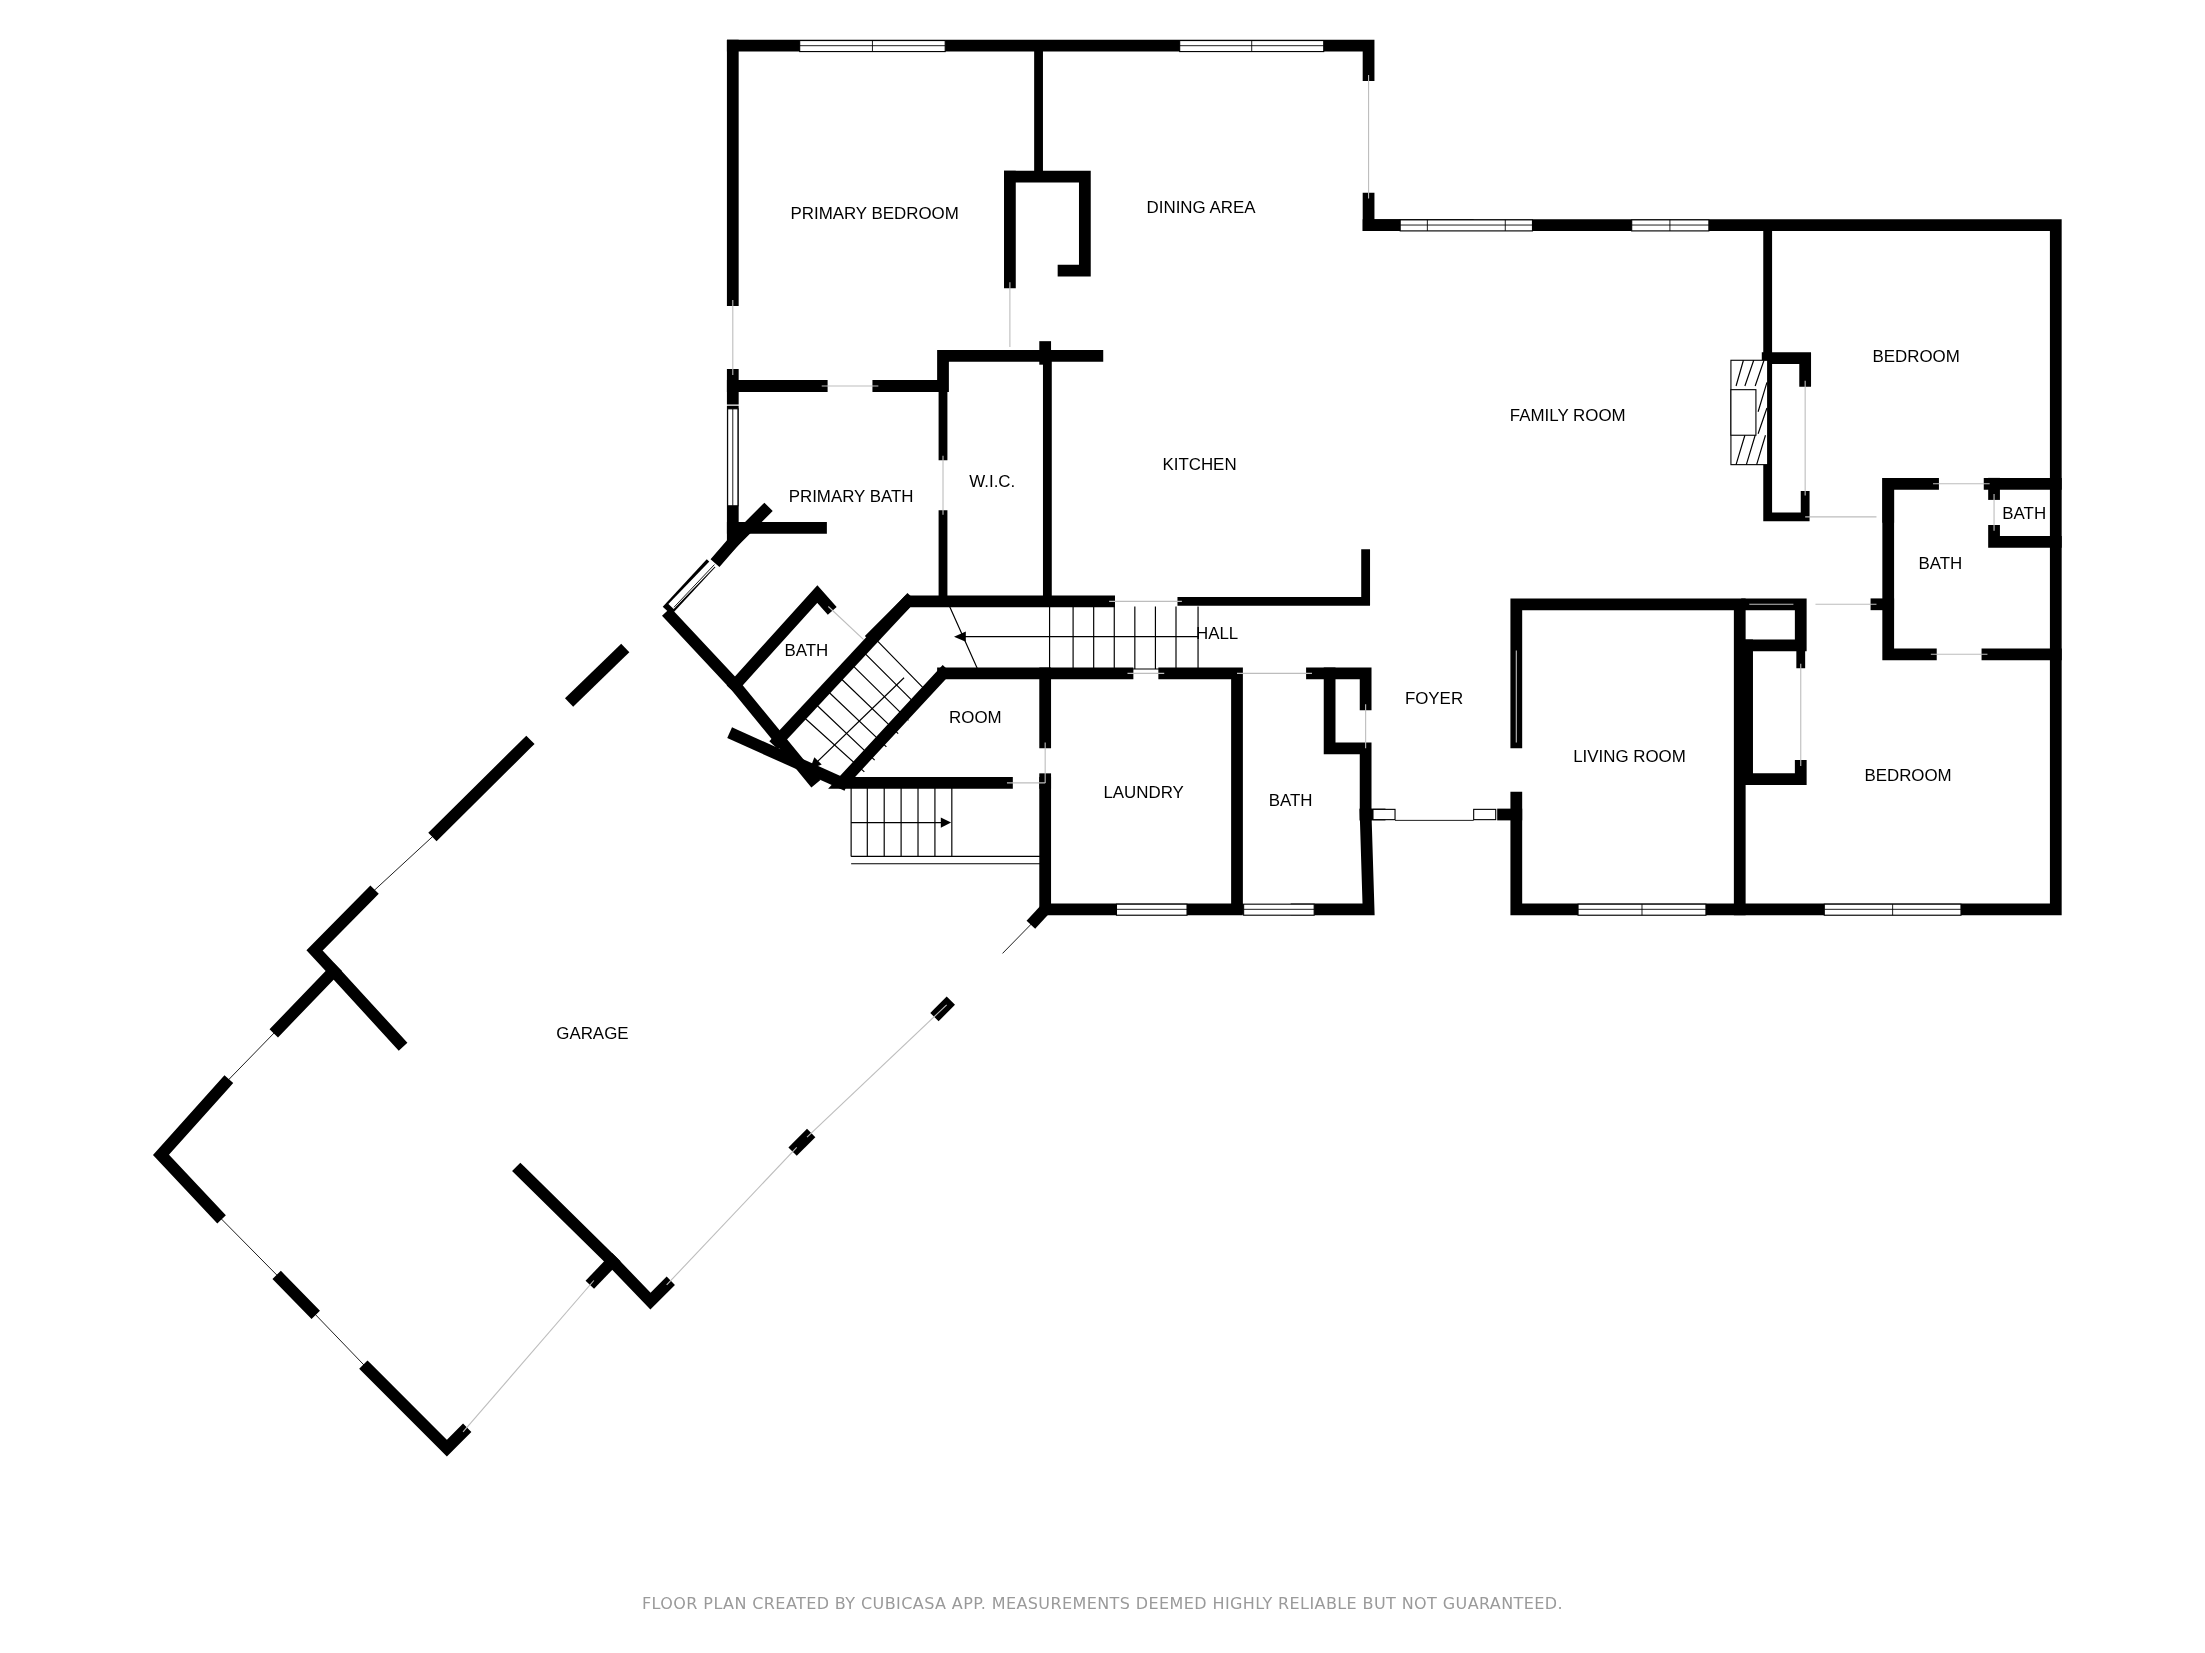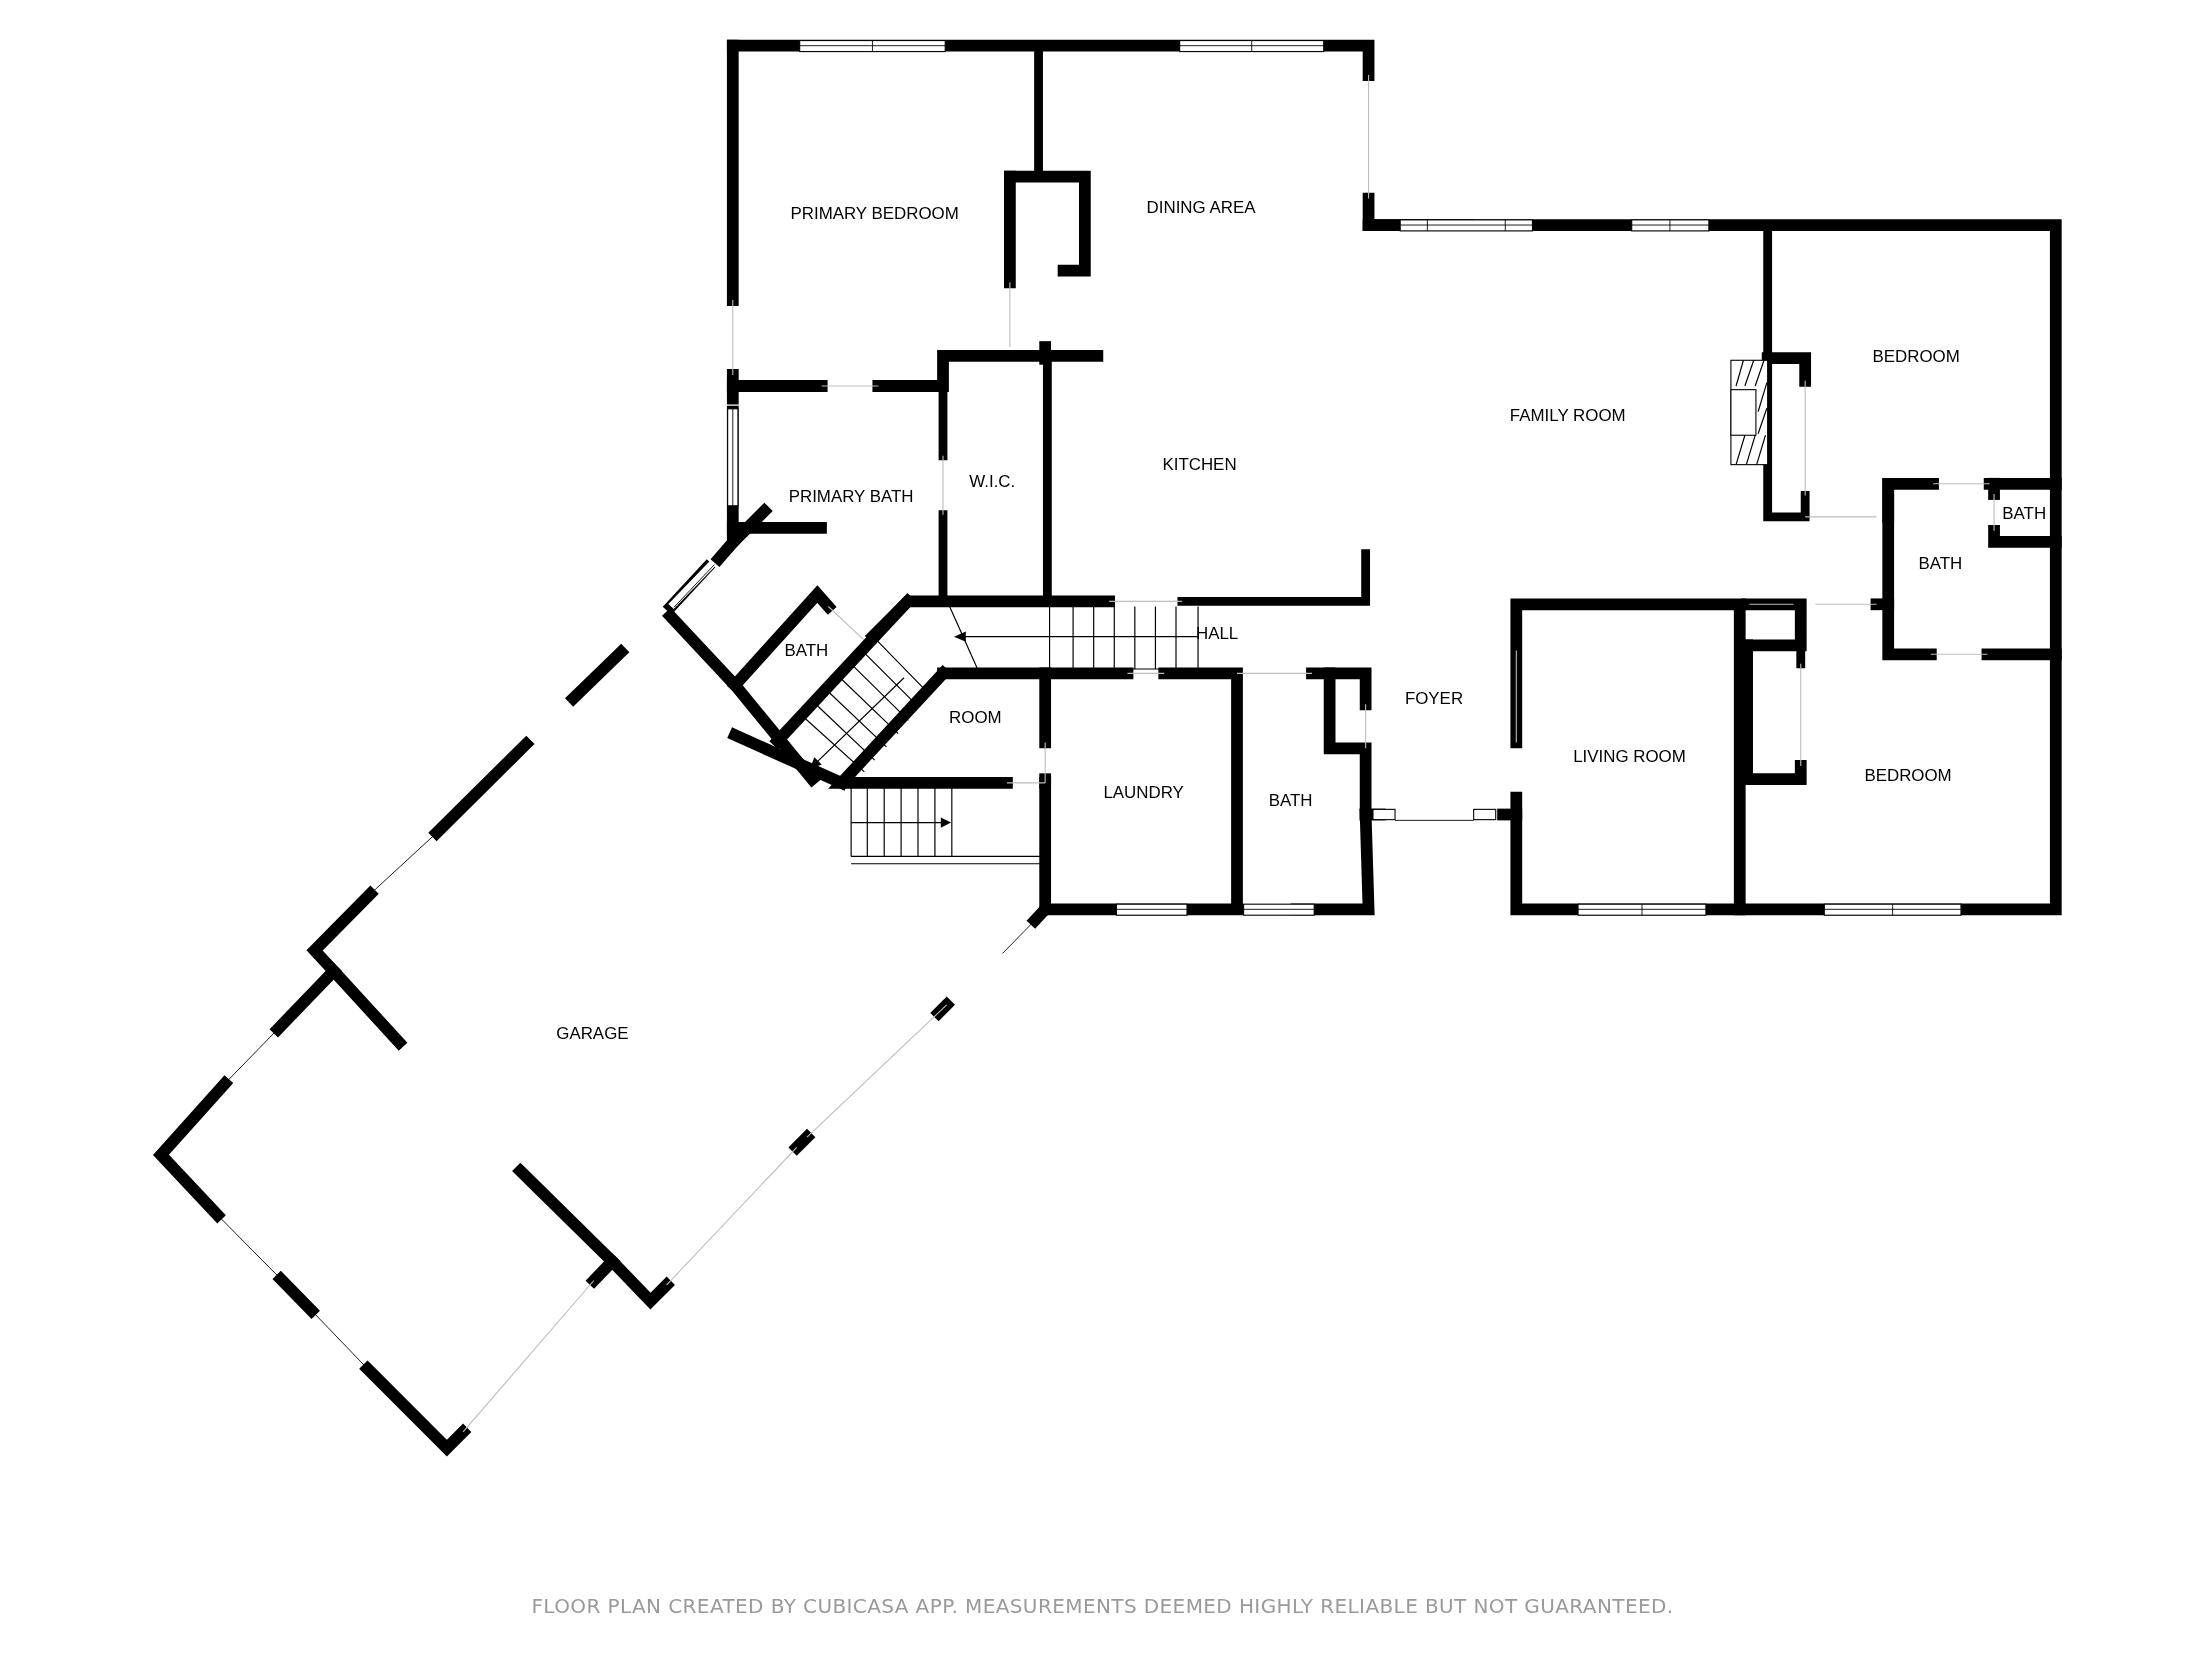--- a/index.html
+++ b/index.html
@@ -6,21 +6,21 @@
   body { width: 2205px; height: 1654px; position: relative; overflow: hidden; }
   #plan { position: absolute; left: 0; top: 0; width: 2205px; height: 1654px; }
   .wall { stroke: #000000; stroke-width: 16; fill: none; stroke-linecap: square; }
   .wall-thin { stroke: #000000; stroke-width: 12; fill: none; stroke-linecap: square; }
   .win { fill: #ffffff; stroke: #000000; stroke-width: 1.5; }
   .winline { stroke: #000000; stroke-width: 1.2; }
   .door { fill: #ffffff; stroke: #bdbdbd; stroke-width: 1.5; }
   .stair { stroke: #000000; stroke-width: 1.6; fill: none; }
   .label { font-family: "Liberation Sans", sans-serif; font-size: 23px; fill: #000000; text-anchor: middle; dominant-baseline: middle; }
   .footer { position: absolute; left: 0; width: 2205px; top: 1594px; text-align: center;
-            font-family: "DejaVu Sans", sans-serif; font-size: 20px; color: #9a9a9a; letter-spacing: 0.4px; }
+            font-family: "DejaVu Sans", sans-serif; font-size: 16px; color: #9a9a9a; letter-spacing: 0.4px; }
 </style>
 </head>
 <body>
 
 <svg id="plan" viewBox="0 0 3000 2250" xmlns="http://www.w3.org/2000/svg">
 
   <g>
 
     <path class="wall" d="M997 62 L1862 62 L1862 102"></path>
     <path class="wall" d="M1862 270 L1862 306 L1997 306"></path>

